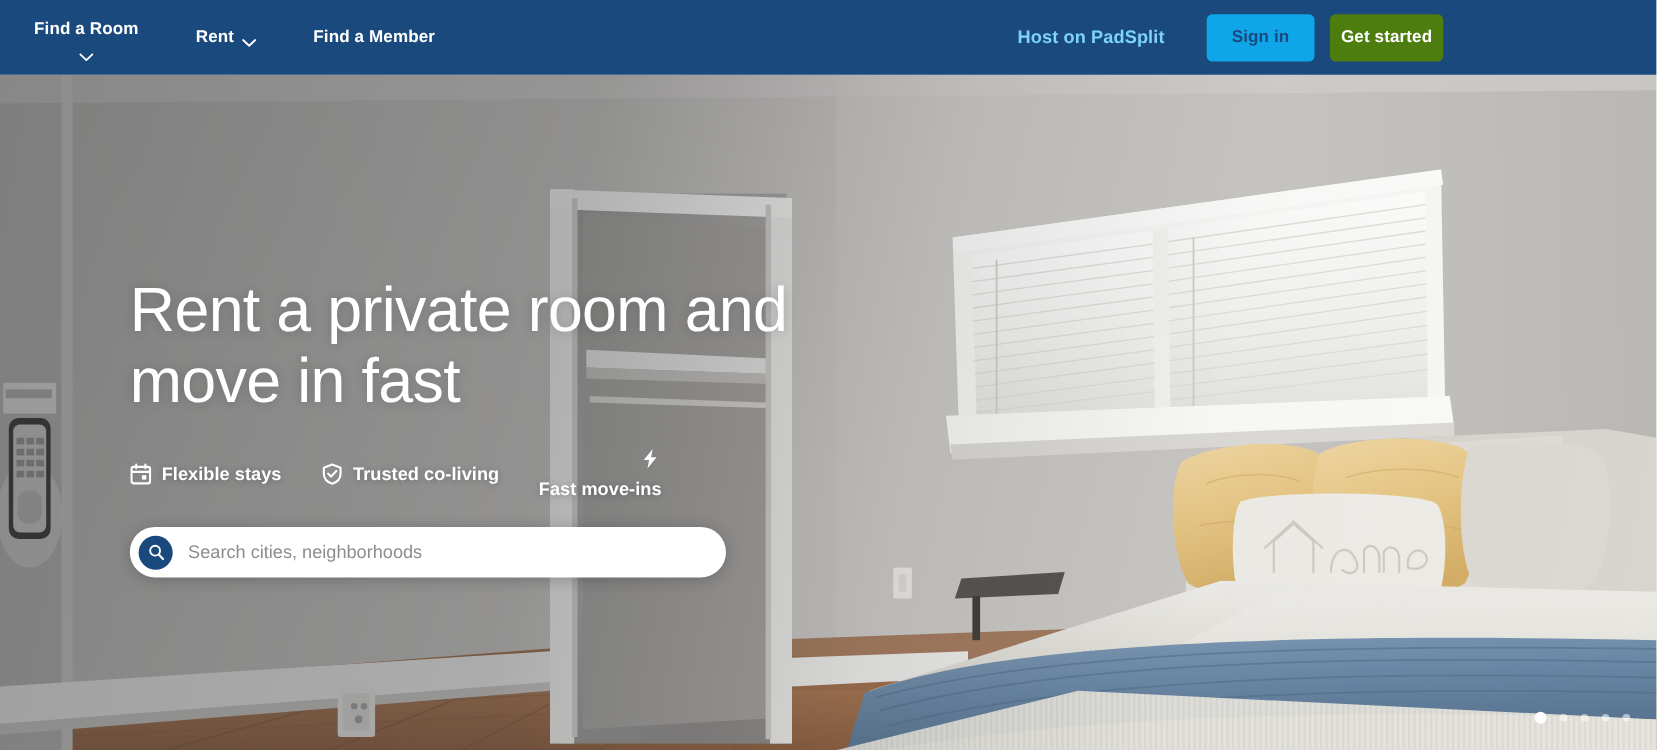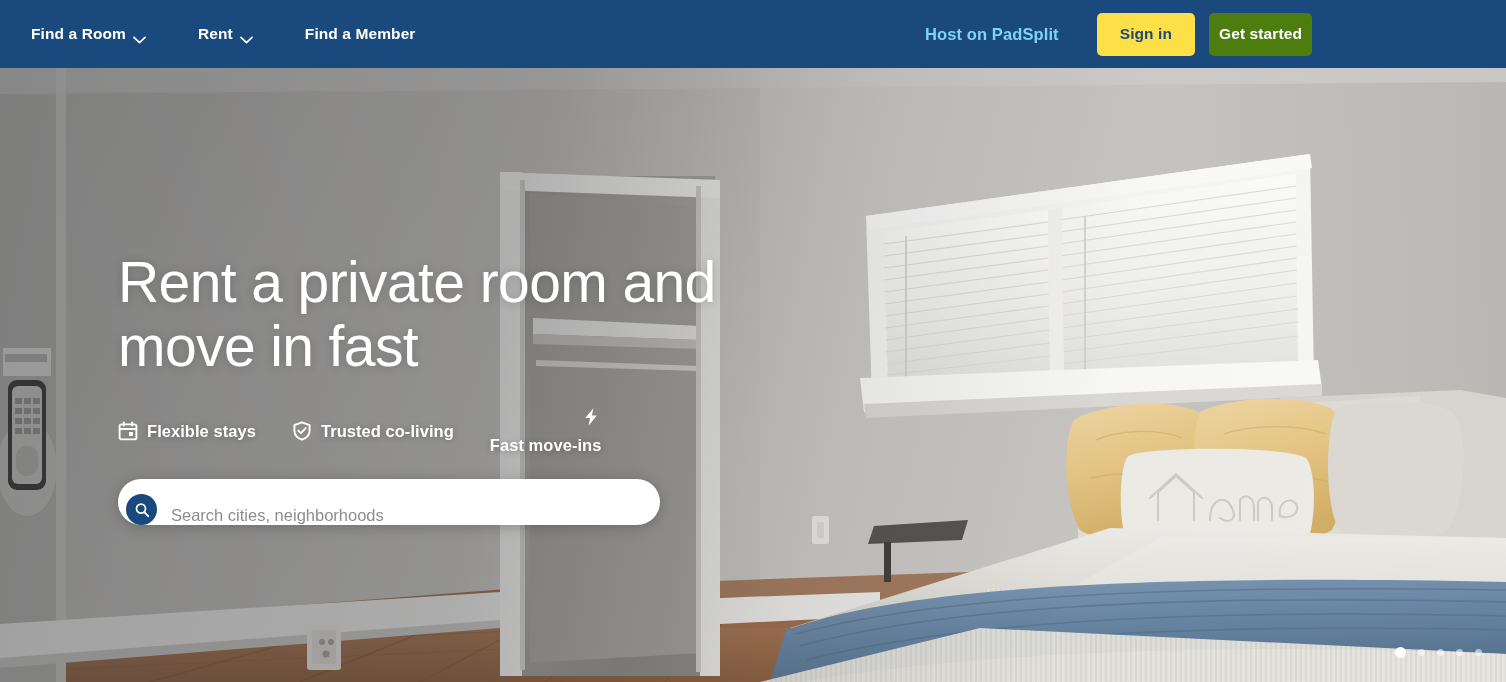--- a/index.html
+++ b/index.html
@@ -59,21 +59,21 @@
     align-items: center;
     gap: 7px;
     color: #ffffff;
     font-size: 15.5px;
     font-weight: 600;
     letter-spacing: .1px;
     white-space: nowrap;
     cursor: pointer;
     padding: 0 26px;
   }
-  .nav-link:first-child { padding-left: 0; }
+  .nav-link:first-child { padding-left: 0; flex-direction: column; }
   .chev { display: block; width: 13px; height: 8px; }
 
   .nav-right {
     margin-left: auto;
     margin-right: 194px;
     display: flex;
     align-items: center;
     gap: 0;
   }
   .host-link {
@@ -89,21 +89,21 @@
     border: none;
     cursor: pointer;
     font-family: "Liberation Sans", sans-serif;
     font-weight: 700;
     font-size: 15.5px;
     border-radius: 5px;
     white-space: nowrap;
     letter-spacing: .1px;
   }
   .btn-signin {
-    background: #fde047;
+    background: #0ea5e9;
     color: #1a4a7d;
     height: 43px;
     padding: 0 23px;
     margin-right: 14px;
   }
   .btn-getstarted {
     background: #4d7c0f;
     color: #ffffff;
     height: 43px;
     padding: 0 10px;
@@ -170,21 +170,21 @@
   .badge:last-child { margin-right: 0; flex-direction: column; }
   .badge-ico { display: block; width: 20px; height: 20px; flex: 0 0 20px; }
 
   .searchbar {
     margin-top: 24px;
     width: 542px;
     height: 46px;
     background: #ffffff;
     border-radius: 28px;
     display: flex;
-    align-items: flex-end;
+    align-items: center;
     padding-left: 8px;
     box-shadow: 0 2px 14px rgba(0,0,0,.22);
     cursor: text;
   }
   .search-circle {
     width: 31px; height: 31px;
     border-radius: 50%;
     background: #1a4a7d;
     display: flex;
     align-items: center;

